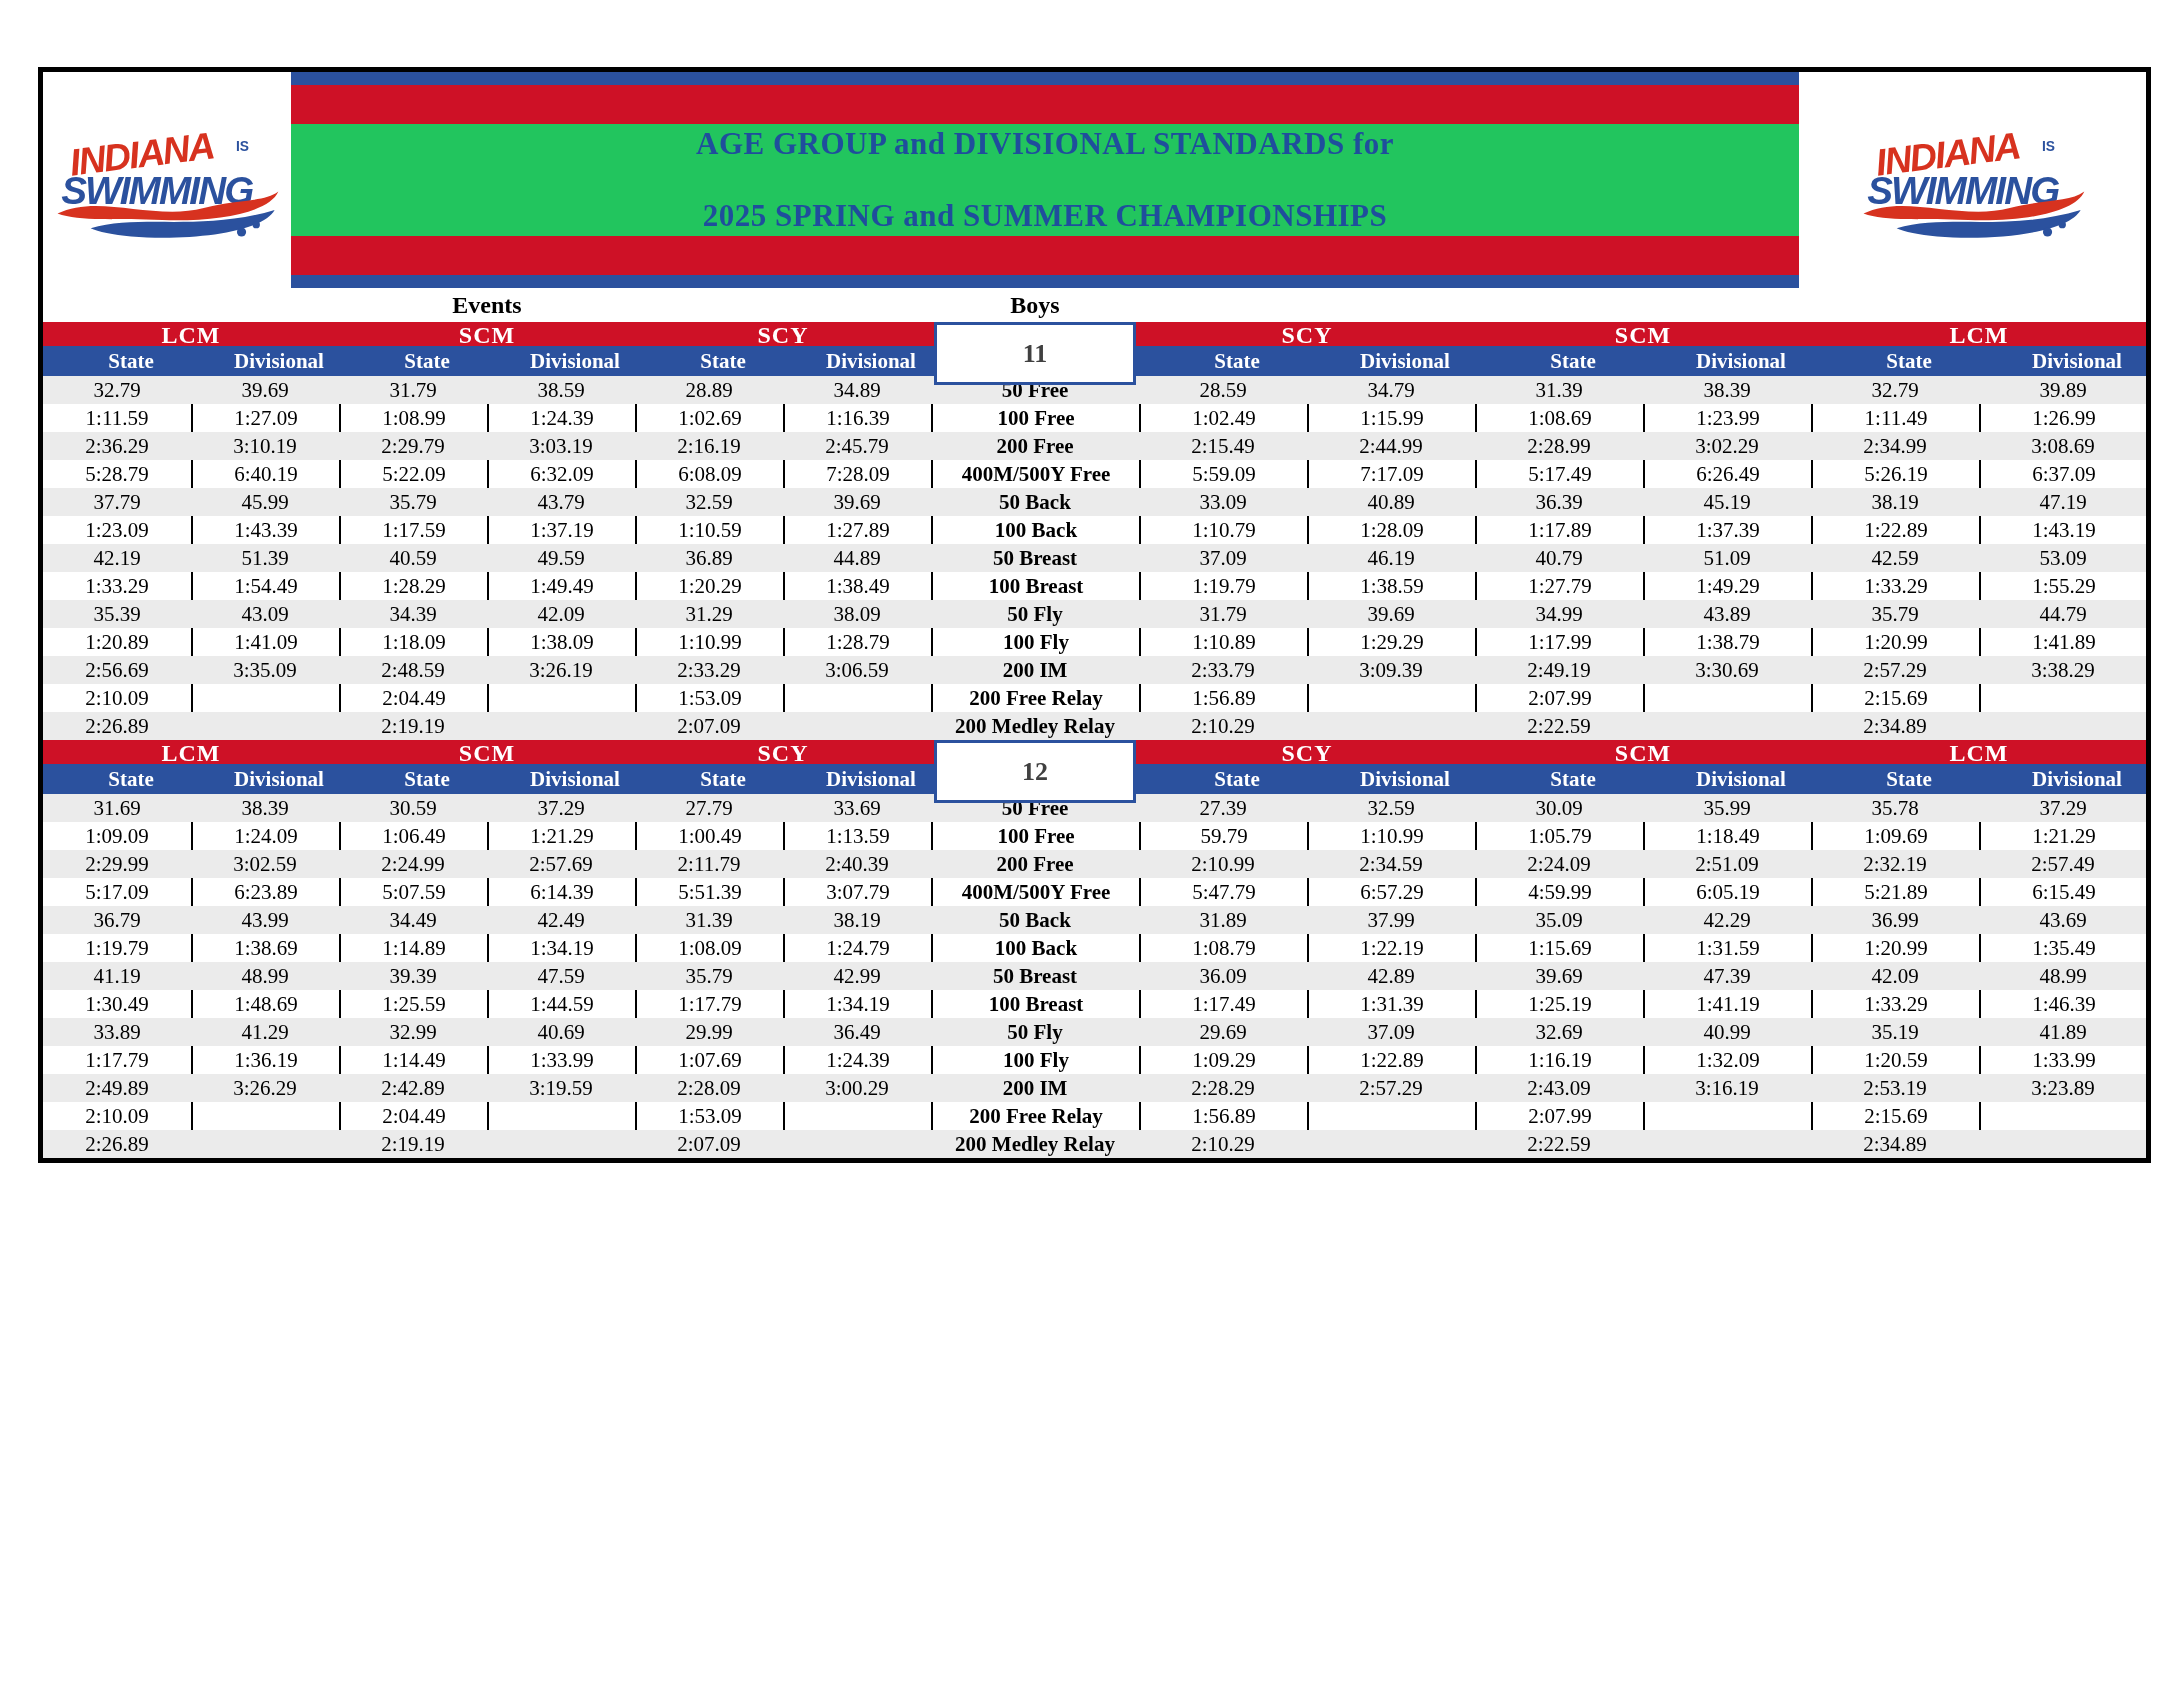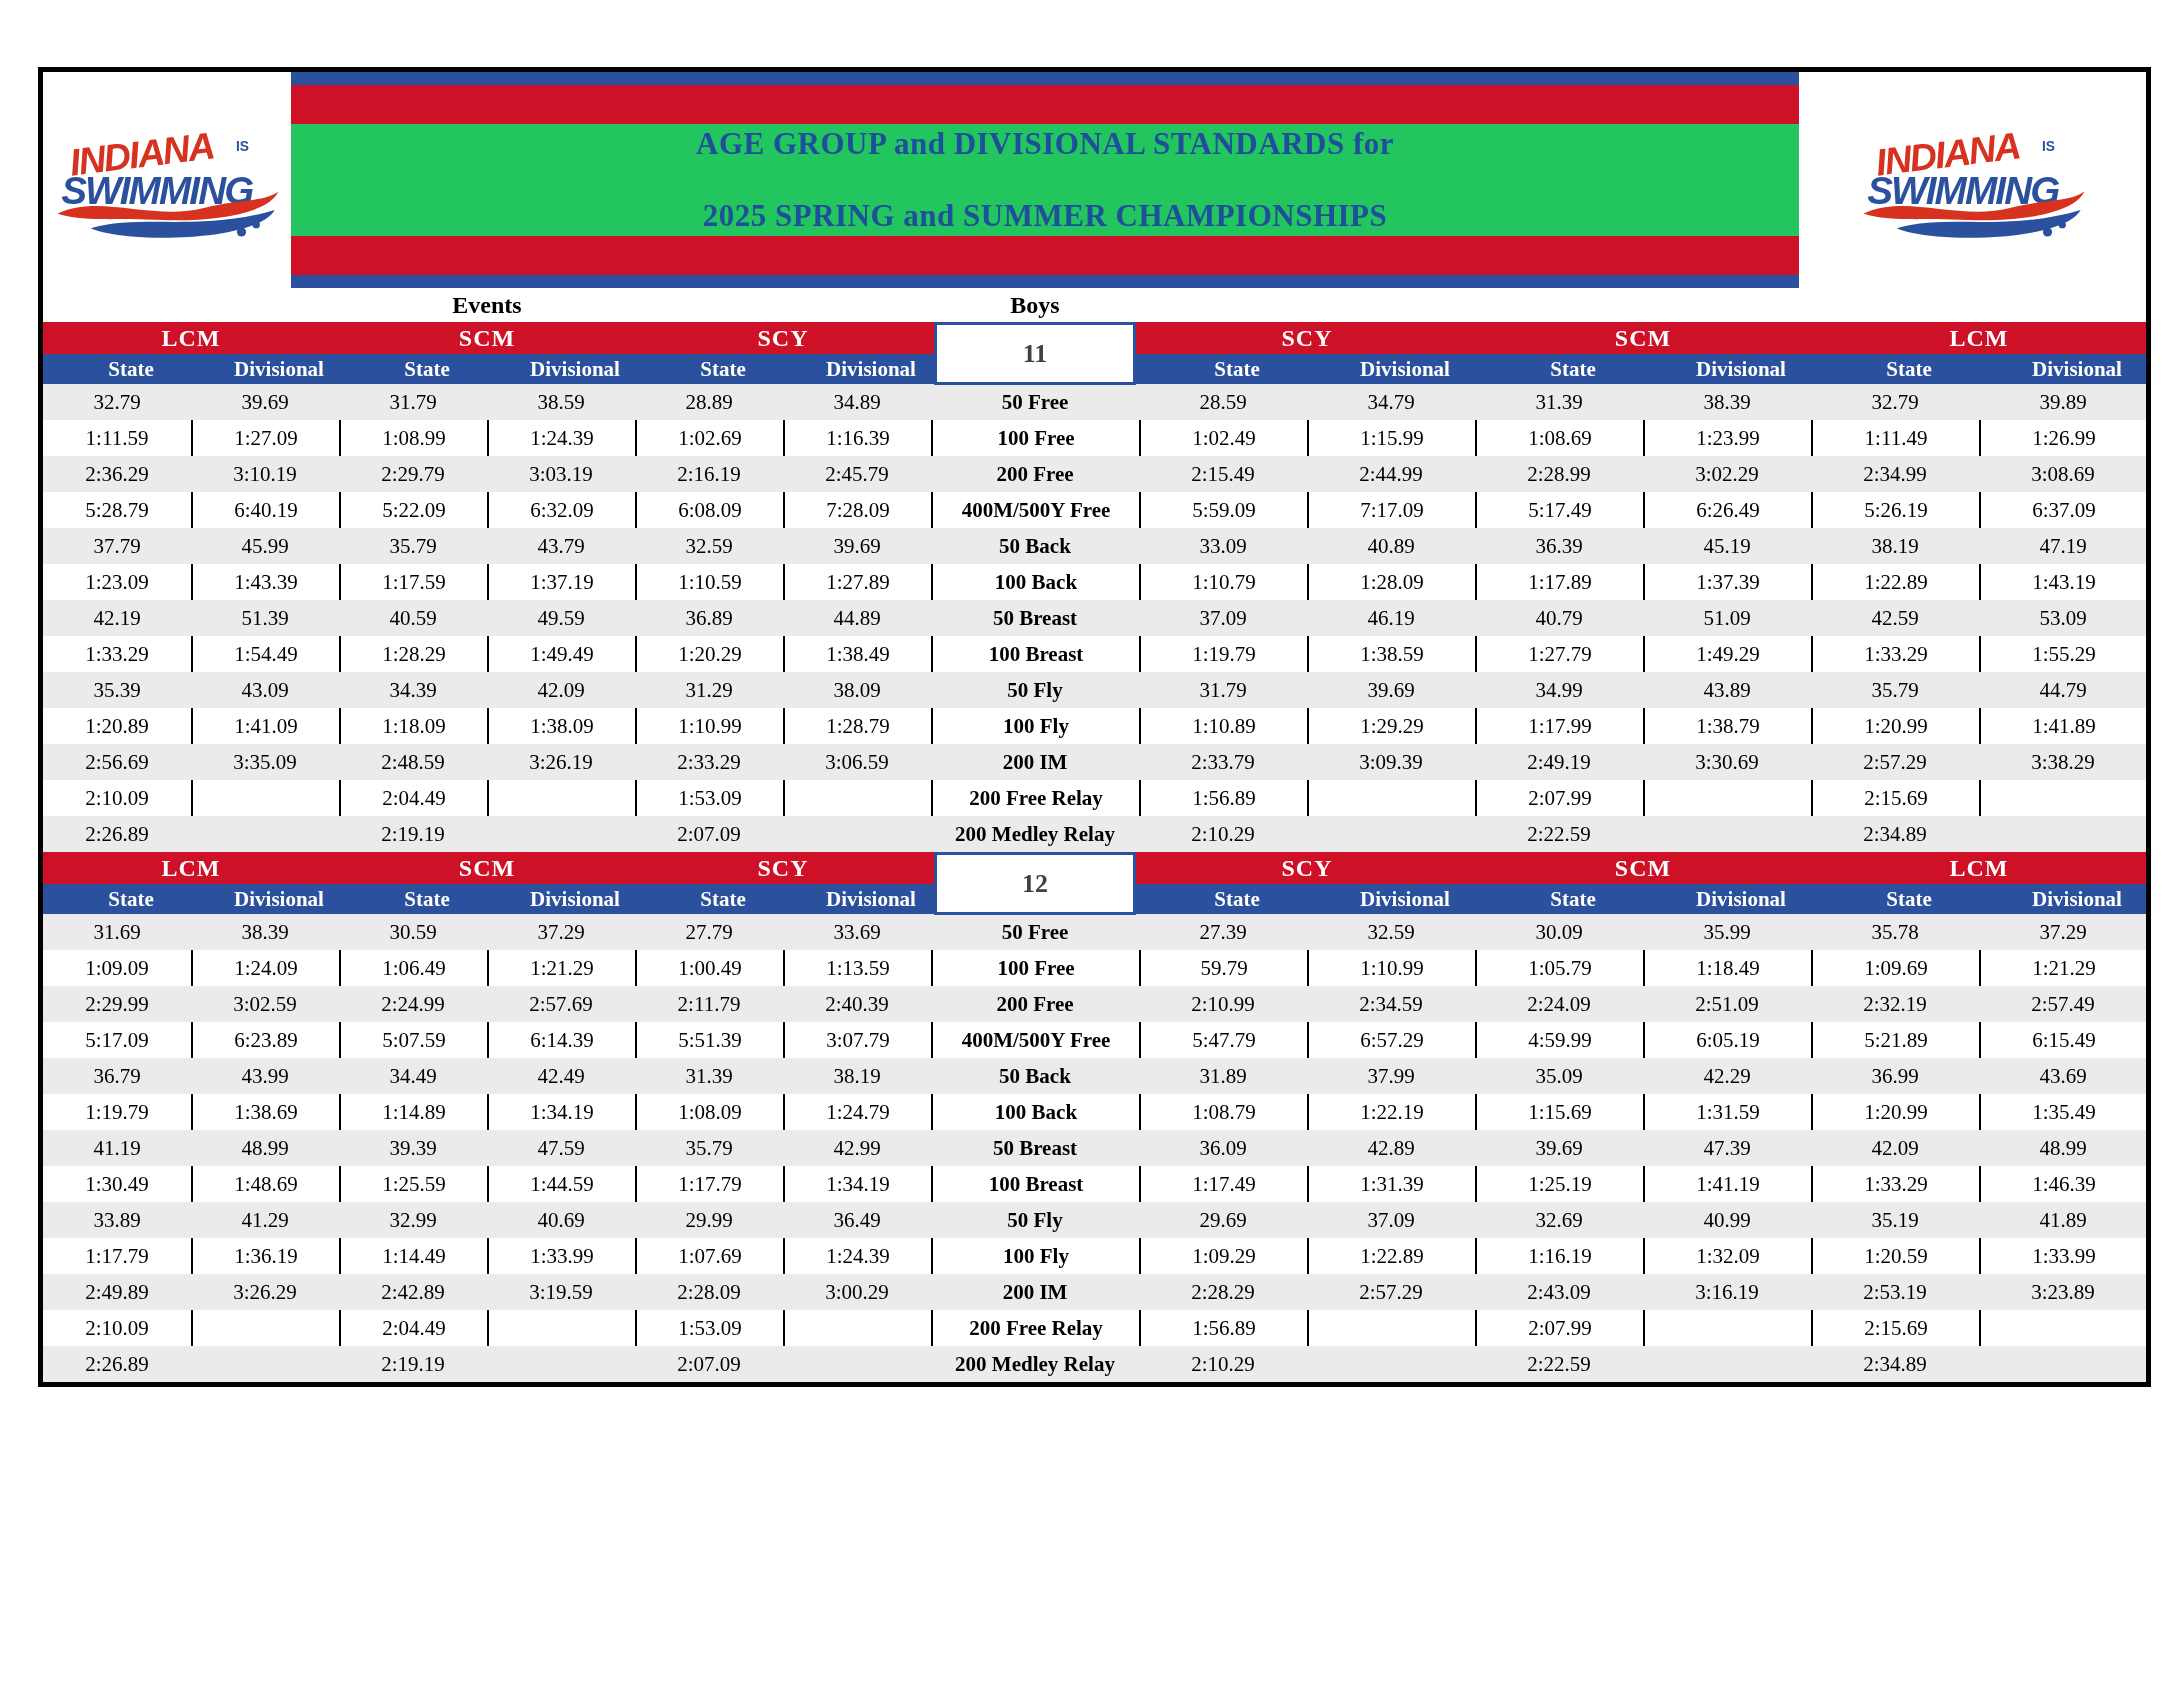--- a/index.html
+++ b/index.html
@@ -28,30 +28,30 @@
 
   
   .gender-row{display:grid;grid-template-columns:calc(6*var(--gcol)) var(--ecol) calc(6*var(--bcol));
               height:34px;background:#fff;align-items:center;}
   .gender-row>div{text-align:center;font-weight:bold;font-size:24px;color:#000;}
 
   
   .section-header{position:relative;}
   .gridCourse{display:grid;grid-template-columns:calc(2*var(--gcol)) calc(2*var(--gcol)) calc(2*var(--gcol)) var(--ecol) calc(2*var(--bcol)) calc(2*var(--bcol)) calc(2*var(--bcol));}
   .grid13{display:grid;grid-template-columns:repeat(6,var(--gcol)) var(--ecol) repeat(6,var(--bcol));}
-  .course-band{height:32px;background:var(--red);}
+  .course-band{height:24px;background:var(--red);}
   .course-band>div{display:flex;align-items:center;justify-content:center;color:#fff;font-weight:bold;font-size:24px;letter-spacing:1px;}
   .sub-band{height:30px;background:var(--blue);padding-left:14px;}
   .sub-band>div{display:flex;align-items:center;justify-content:center;color:#fff;font-weight:bold;font-size:21px;}
   .age-box{position:absolute;top:0;left:calc(6*var(--gcol) + 3px);width:calc(var(--ecol) - 12px);height:57px;
            background:#fff;border:3px solid var(--blue);z-index:2;display:flex;align-items:center;justify-content:center;
            font-weight:bold;font-size:26px;color:#404040;}
 
   
-  .row{height:36px;align-items:stretch;}
+  .row{height:28px;align-items:stretch;}
   .row>div{display:flex;align-items:center;justify-content:center;font-size:21px;color:#000;}
   .row--gray{background:var(--gray);}
   .row--white{background:#fff;}
   .row--white>div + div{border-left:2px solid #000;}
   .event-cell{font-weight:bold;font-size:21px;}
 </style>
 </head>
 <body>
 
 <div class="sheet">

